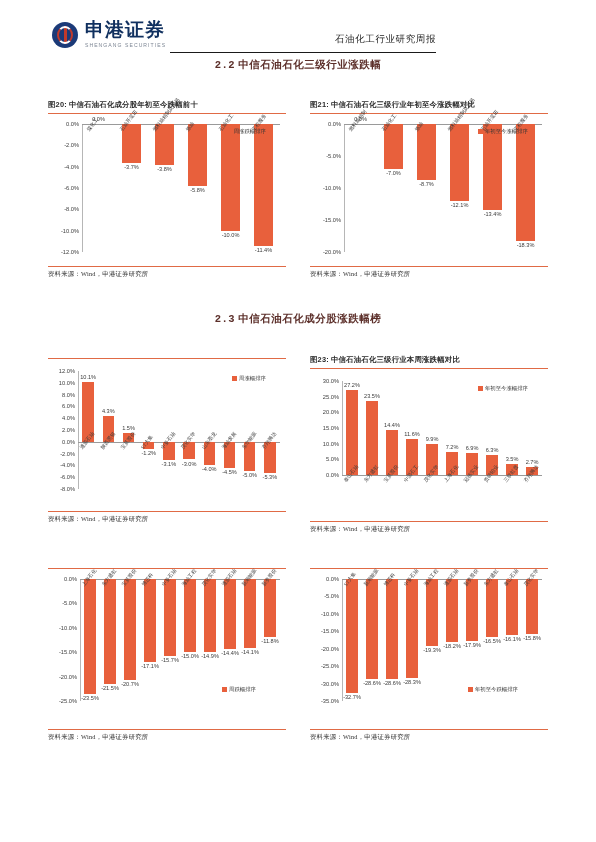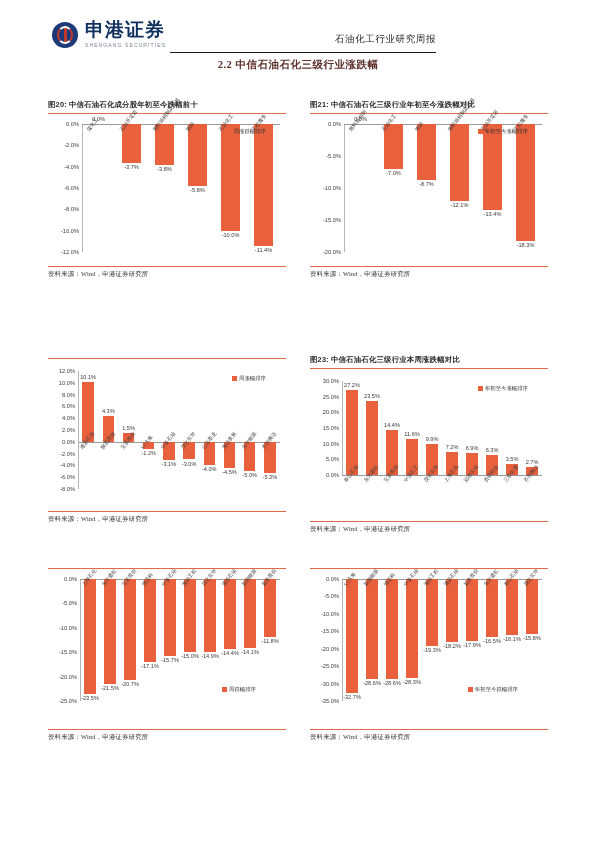--- a/index.html
+++ b/index.html
@@ -33,21 +33,21 @@
   .logo-en { font-family: "Liberation Sans", sans-serif; font-size: 5.1px;
              letter-spacing: 1.05px; color: #7d8694; line-height: 8px; margin-top: 1px; }
   .hdr-right { position: absolute; right: 48px; top: 33px; font-size: 9.5px;
                letter-spacing: .6px; color: #242424; }
   .hdr-rule { position: absolute; left: 170px; right: 48px; top: 52px;
               border-bottom: 1.1px solid #1a1a1a; }
 
   
   .sec-title { position: absolute; left: 0; width: 596px; text-align: center;
                font-size: 10.5px; font-weight: bold; color: #5c2f2a; letter-spacing: .5px; }
-  .sec-title .num { font-family: Liberation Serif, serif; }
+  .sec-title .num { font-family: Liberation Mono, monospace; }
 
   
   .fig { position: absolute; }
   .fig-cap { font-size: 7.4px; font-weight: bold; color: #2a2a2a; letter-spacing: .2px;
              white-space: nowrap; }
   .fig-cap .idx { font-family: "Liberation Sans", sans-serif; font-weight: bold; }
   .fig-rule-top { border-top: 1.1px solid #e06a45; margin-top: 3px; }
   .fig-rule-bot { border-top: 1.1px solid #e06a45; }
   .fig-src { font-size: 6.4px; color: #333; letter-spacing: .2px; padding-top: 3px; }
 
@@ -178,20 +178,24 @@
         </div>
         <div class="legend" style="right: 20px; top: 14px;">
           <span class="sw"></span>
           <span>年初至今涨幅排序</span>
         </div>
       </div>
     <div class="fig-rule-bot"></div>
     <div class="fig-src">资料来源：Wind，申港证券研究所</div>
   </div>
 
+  <div class="sec-title" style="top:312px">
+    <span class="num">2.3</span>
+    <span>中信石油石化成分股涨跌幅榜</span>
+  </div>
 
   <div class="fig" style="left:48px; top:355px; width:238px;">
     <div class="fig-rule-top"></div>
     <div class="chart" id="chart-fig22" style="height:152px;">
         <div class="plot" style="left: 30px; top: 0px; width: 202px; height: 152px;">
           <div class="axis-y" style="top: 12px; height: 118px;"></div>
           <div class="ytick" style="top: 12px;">12.0%</div>
           <div class="ytick" style="top: 23.8px;">10.0%</div>
           <div class="ytick" style="top: 35.6px;">8.0%</div>
           <div class="ytick" style="top: 47.4px;">6.0%</div>

